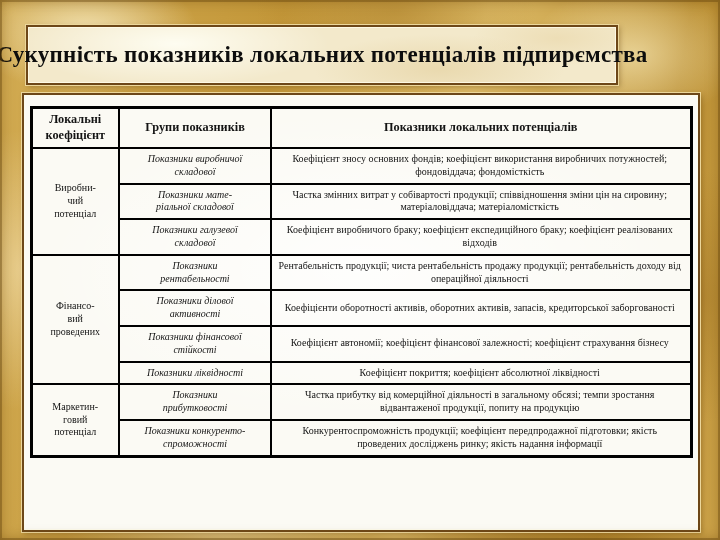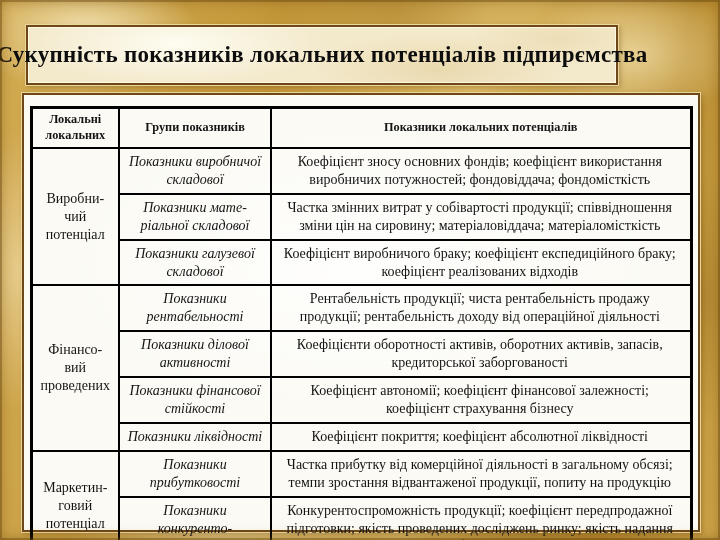--- a/index.html
+++ b/index.html
@@ -51,21 +51,21 @@
     border-collapse:collapse;table-layout:fixed;
     width:660px;margin:11px auto 0;
     border:3px solid #000;
   }
   .tbl th,.tbl td{
     border:2px solid #000;
     background:transparent;
     color:#141414;
     vertical-align:middle;
     padding:4px 6px;
-    font-size:14px;line-height:1.28;
+    font-size:10px;line-height:1.28;
   }
   .tbl th{
     font-size:12.3px;font-weight:bold;text-align:center;
     height:34px;padding:2px 4px;
   }
   col.c1{width:88px;} col.c2{width:152px;} col.c3{width:420px;}
   td.pot{font-weight:normal;text-align:center;}
   td.grp{font-style:italic;text-align:center;}
   td.ind{text-align:center;padding-left:6px;padding-right:8px;}
   .pre{white-space:pre-line;}
@@ -82,21 +82,21 @@
 <div class="panel body-panel">
   <table class="tbl">
     <colgroup>
         <col class="c1">
         <col class="c2">
         <col class="c3">
       </colgroup>
     <thead>
       <tr>
         <th class="pre">Локальні
-локальних</th>
+коефіцієнт</th>
         <th>Групи показників</th>
         <th>Показники локальних потенціалів</th>
       </tr>
     </thead>
     <tbody>
       <tr>
         <td class="pot pre" rowspan="3">Виробни-
 чий
 потенціал</td>
         <td class="grp pre">Показники виробничої

